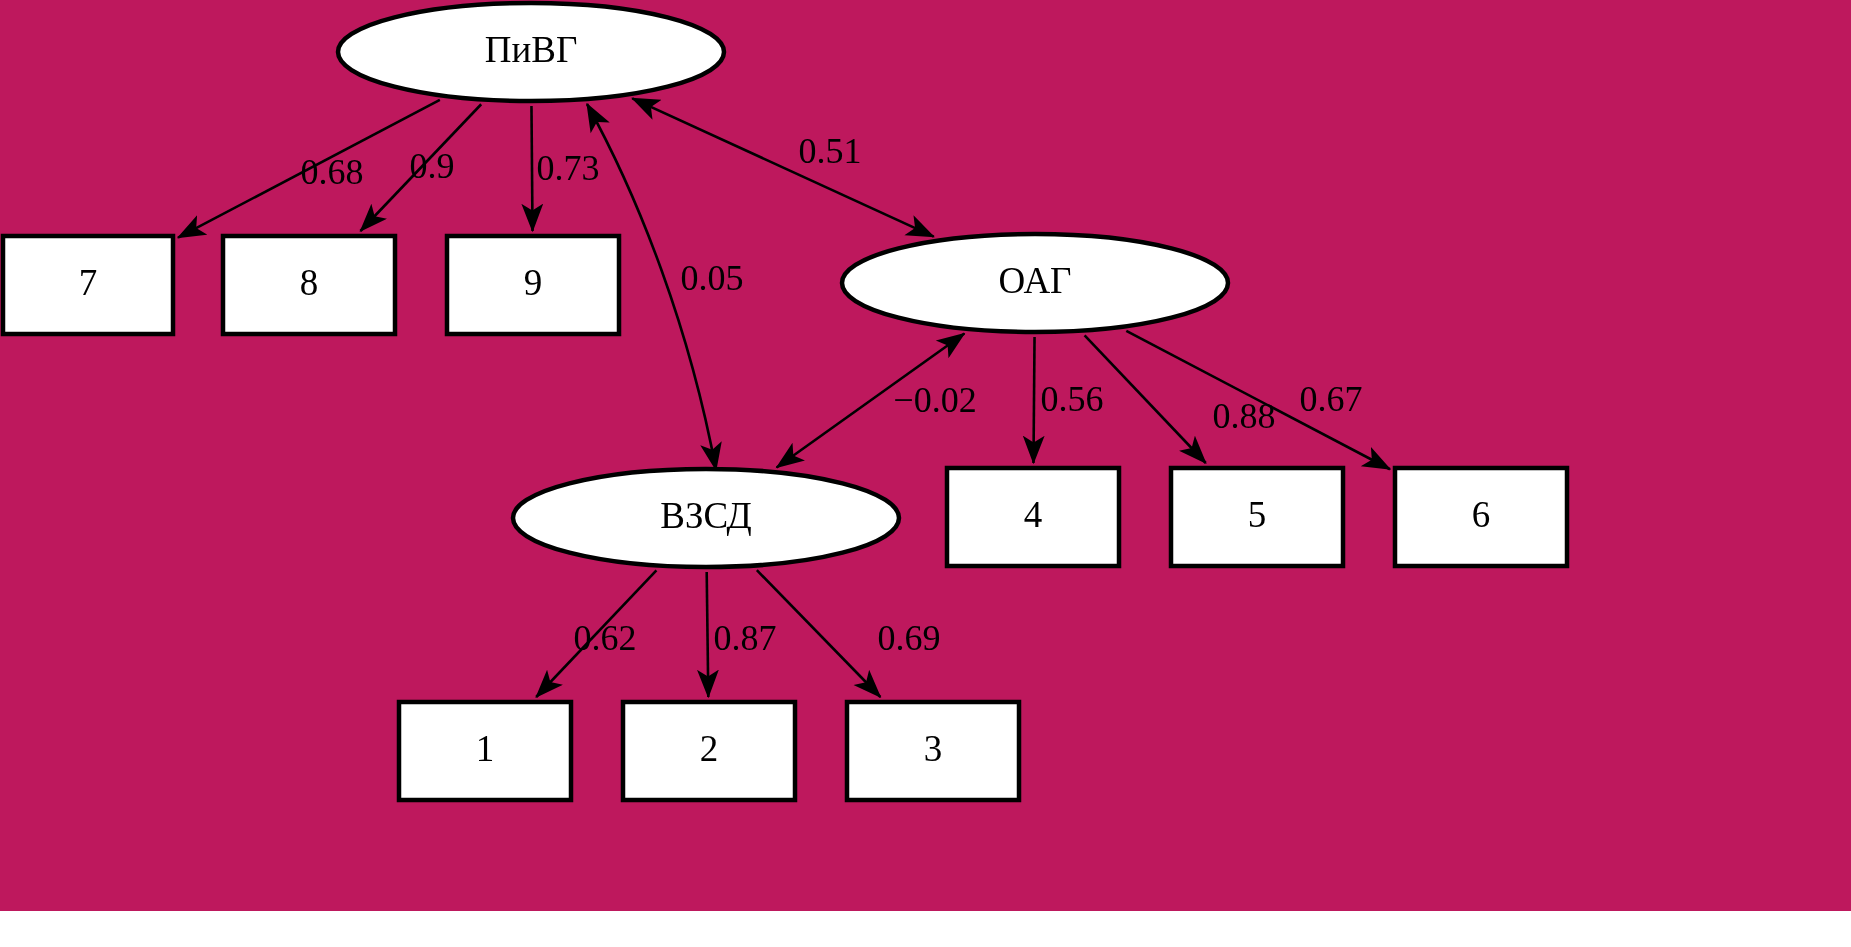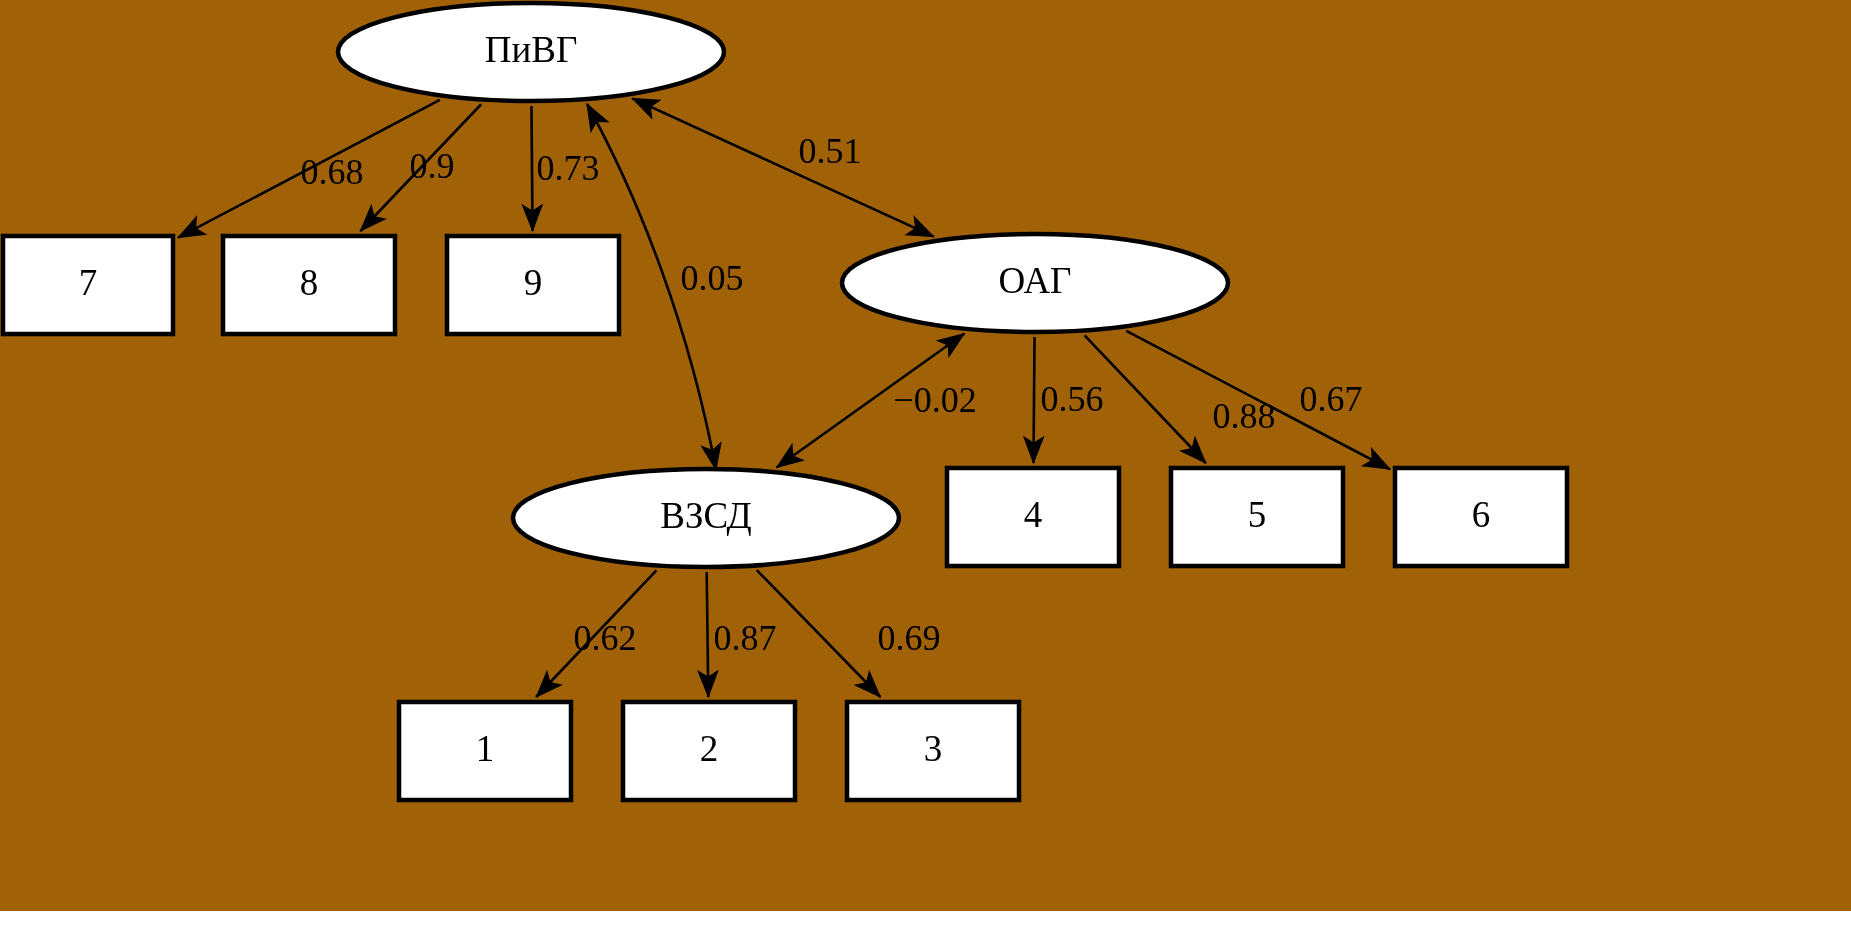--- a/index.html
+++ b/index.html
@@ -1,19 +1,19 @@
 <!DOCTYPE html>
 <html><head>
 <meta charset="utf-8">
 <title>SEM Path Diagram</title>
 <style>
   html,body{margin:0;padding:0;background:#ffffff;}
   body{width:1851px;height:947px;overflow:hidden;
        font-family:"Liberation Serif","DejaVu Serif",serif;color:#000;}
-  #stage{position:relative;width:1851px;height:911px;background:#a16207;}
+  #stage{position:relative;width:1851px;height:911px;background:#be185d;}
   svg.diagram{position:absolute;left:0;top:0;width:1851px;height:947px;}
   .node-label{font-family:"Liberation Serif","DejaVu Serif",serif;
               font-size:37px;fill:#000;text-anchor:middle;dominant-baseline:middle;}
   .box-label{font-family:"Liberation Serif","DejaVu Serif",serif;
              font-size:37px;fill:#000;text-anchor:middle;dominant-baseline:middle;}
   .edge-label{font-family:"Liberation Serif","DejaVu Serif",serif;
               font-size:36px;fill:#000;text-anchor:middle;dominant-baseline:middle;}
   .ellipse-shape{fill:#ffffff;stroke:#000000;stroke-width:4.5;}
   .box-shape{fill:#ffffff;stroke:#000000;stroke-width:4.5;}
   .edge-line{fill:none;stroke:#000000;stroke-width:2.6;}

